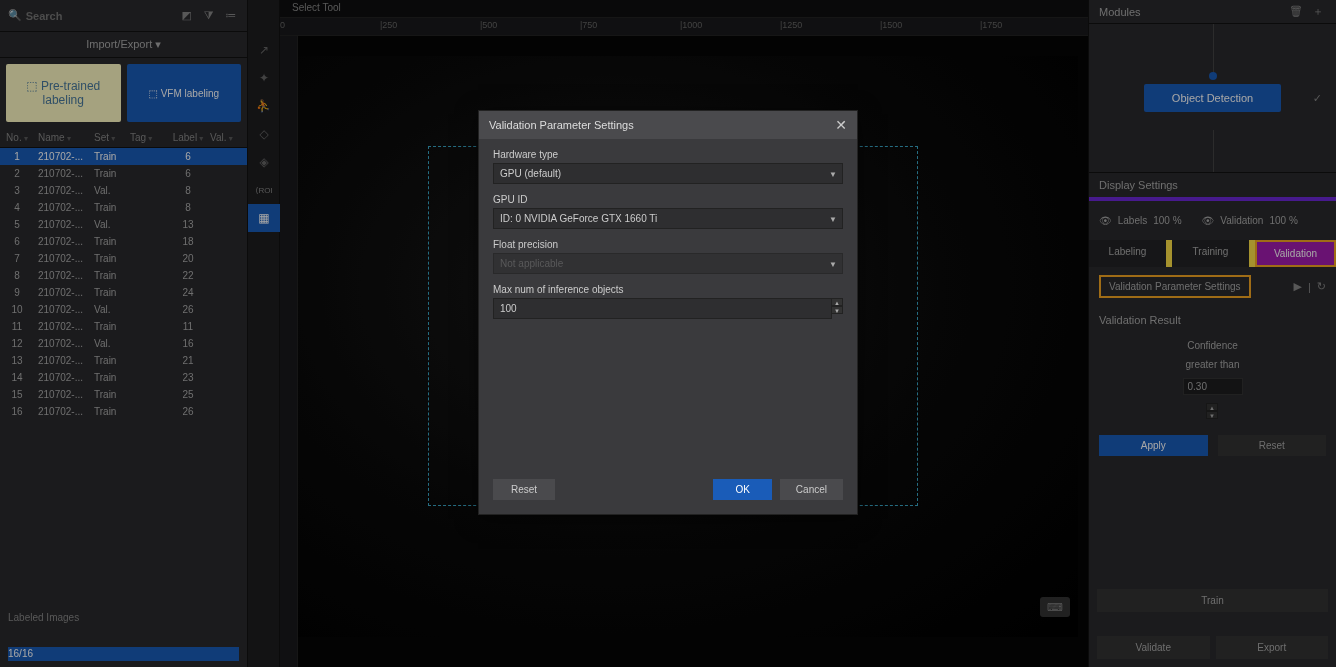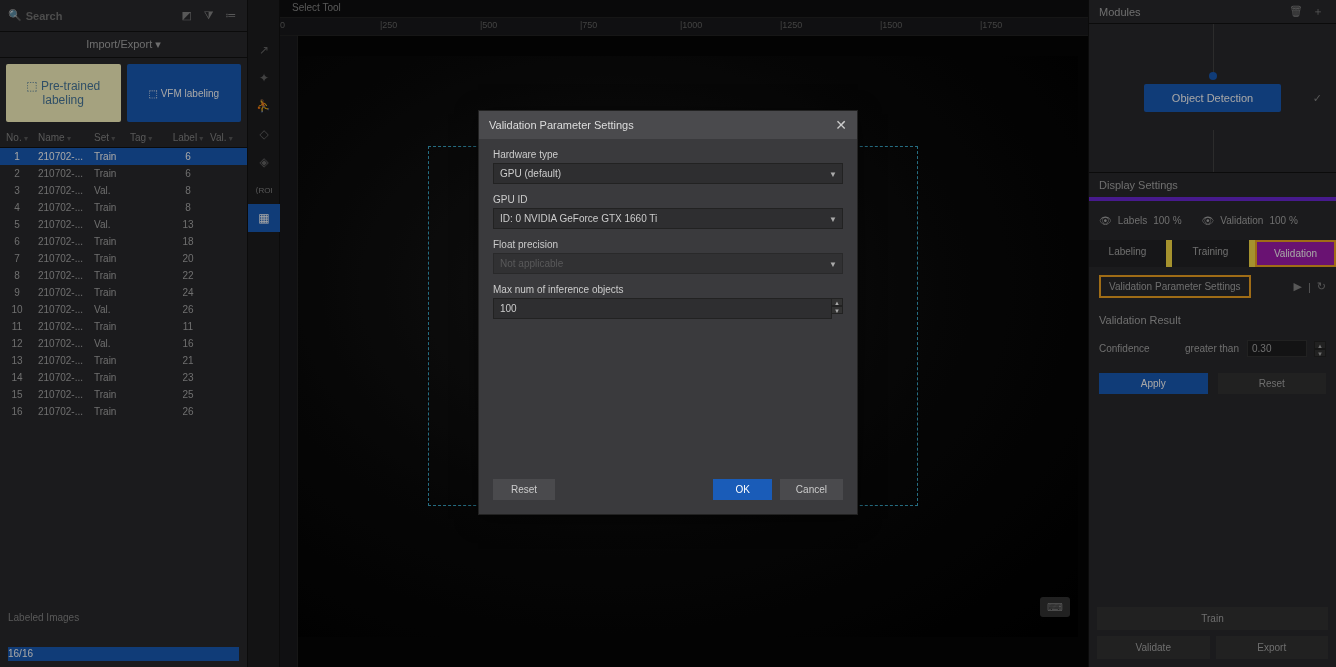--- a/index.html
+++ b/index.html
@@ -66,32 +66,32 @@
 .rp-section-header { padding: 6px 10px; font-size: 11px; color: #aaa; border-bottom: 4px solid #6d28d9; border-top: 1px solid #111; }
 .display-settings { padding: 14px 10px; display: flex; gap: 20px; font-size: 10px; color: #aaa; }
 .ds-item { display: flex; align-items: center; gap: 6px; }
 .tabs { display: flex; }
 .tab { flex: 1; text-align: center; padding: 6px 0; font-size: 10px; background: #232325; color: #aaa; cursor: pointer; border-right: 6px solid #fde047; }
 .tab.active { background: #a21caf; color: #fff; border: 2px solid #f5a623; }
 .vps-row { display: flex; align-items: center; padding: 8px 10px; gap: 8px; }
 .vps-btn { border: 2px solid #f5a623; padding: 4px 8px; font-size: 10px; color: #aaa; cursor: pointer; }
 .vps-icons { margin-left: auto; display: flex; gap: 6px; color: #888; font-size:11px; align-items:center; }
 .vr-header { padding: 8px 10px; font-size: 11px; color: #aaa; }
-.conf-row { display: flex; align-items: center; padding: 6px 10px; gap: 8px; font-size: 10px; color: #aaa; }
+.conf-row { display: flex; align-items: center; padding: 6px 10px; gap: 8px; font-size: 10px; color: #aaa; flex-direction: column; }
 .conf-label { flex: 1; }
 .conf-input { width: 60px; background: #1e1e20; border: 1px solid #333; color: #aaa; padding: 2px 4px; font-size: 10px; position: relative; }
 .spinner { display: inline-flex; flex-direction: column; margin-left: -1px; }
 .spinner span { width: 12px; height: 8px; background: #333; font-size: 6px; text-align: center; line-height: 8px; cursor: pointer; border: 1px solid #222; }
 .apply-reset { display: flex; gap: 10px; padding: 10px; }
 .btn-apply { flex: 1; background: #1a5cb8; color: #fff; border: none; padding: 5px; font-size: 10px; cursor: pointer; }
 .btn-reset-sm { flex: 1; background: #333; color: #aaa; border: none; padding: 5px; font-size: 10px; cursor: pointer; }
 .rp-bottom { position: absolute; bottom: 0; left: 0; width: 100%; padding: 8px; }
 .btn-train { width: 100%; background: #333; color: #aaa; border: none; padding: 6px; font-size: 10px; margin-bottom: 6px; cursor: pointer; }
 .btn-row { display: flex; gap: 6px; }
-.btn-validate, .btn-export { flex: 1; background: #333; color: #aaa; border: none; padding: 6px; font-size: 10px; cursor: pointer; }
+.btn-validate, .btn-export { flex: 1; background: #333; color: #aaa; border: none; padding: 6px; font-size: 10px; cursor: pointer; margin-top: 18px; }
 
 
 .modal-overlay { position: absolute; inset: 0; background: rgba(0,0,0,0.35); display: flex; align-items: flex-start; justify-content: center; }
 .modal { width: 380px; background: #3a3a3d; margin-top: 110px; border: 1px solid #222; box-shadow: 0 4px 20px rgba(0,0,0,0.5); }
 .modal-header { background: #4a4a4d; padding: 6px 10px; display: flex; align-items: center; font-size: 11px; color: #ddd; }
 .modal-close { margin-left: auto; cursor: pointer; font-size: 14px; color: #ccc; }
 .modal-body { padding: 10px 14px 20px; }
 .form-group { margin-bottom: 10px; }
 .form-label { font-size: 10px; color: #ccc; margin-bottom: 3px; display: block; }
 .form-select { width: 100%; background: #2e2e30; border: 1px solid #222; color: #ccc; padding: 4px 6px; font-size: 10px; appearance: none; position: relative; }

